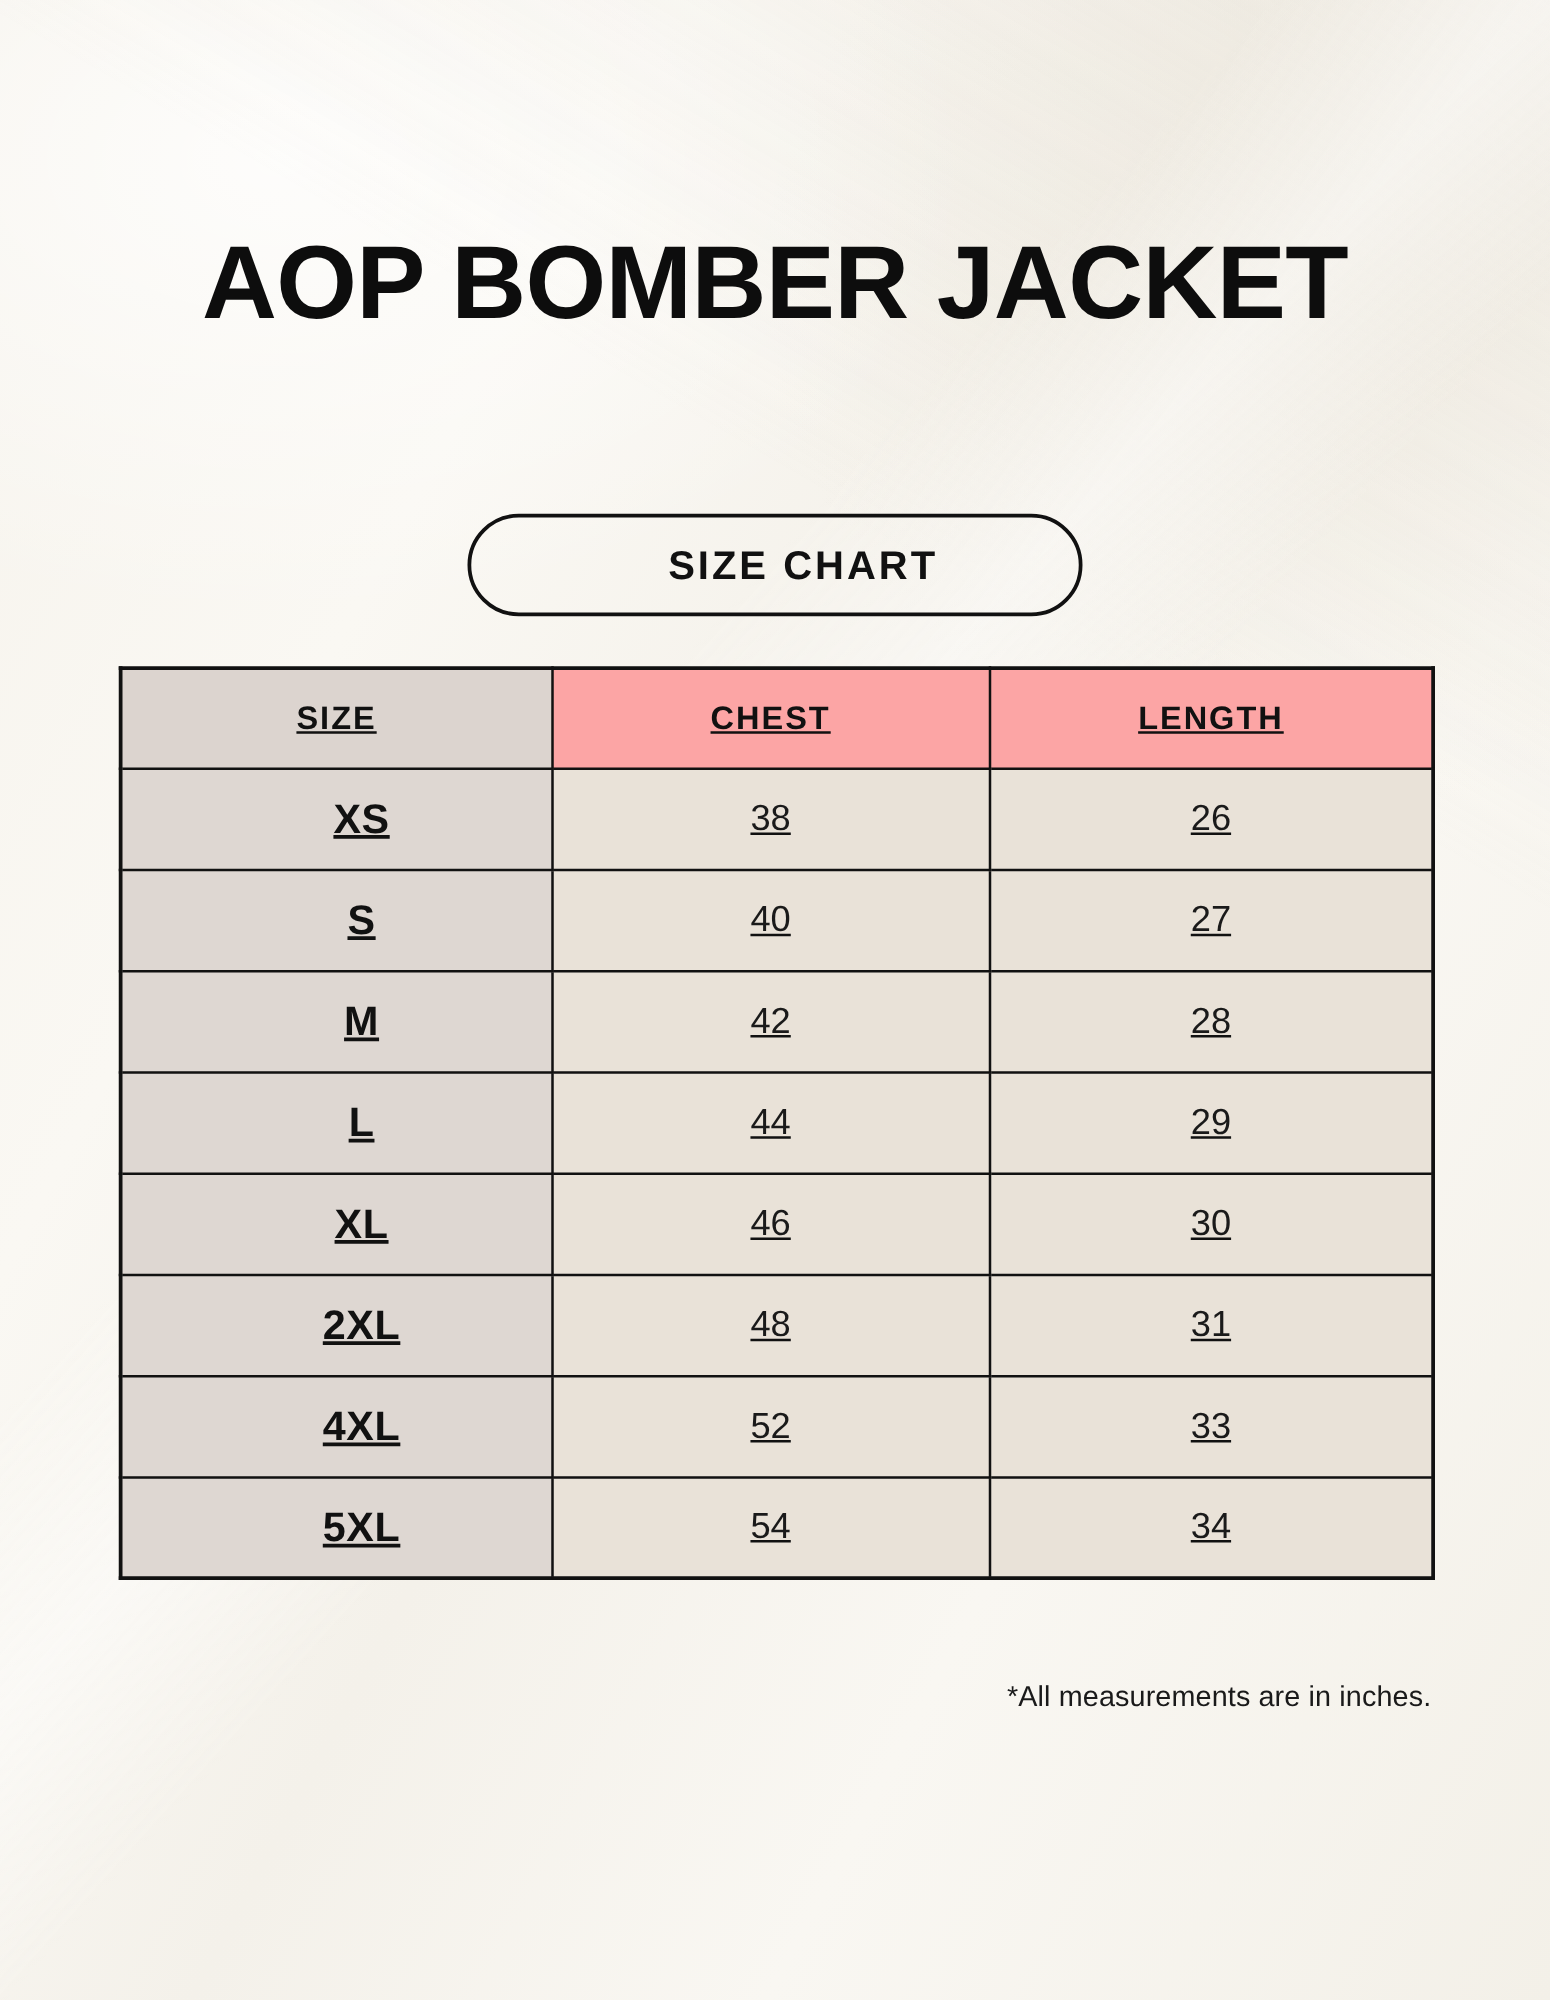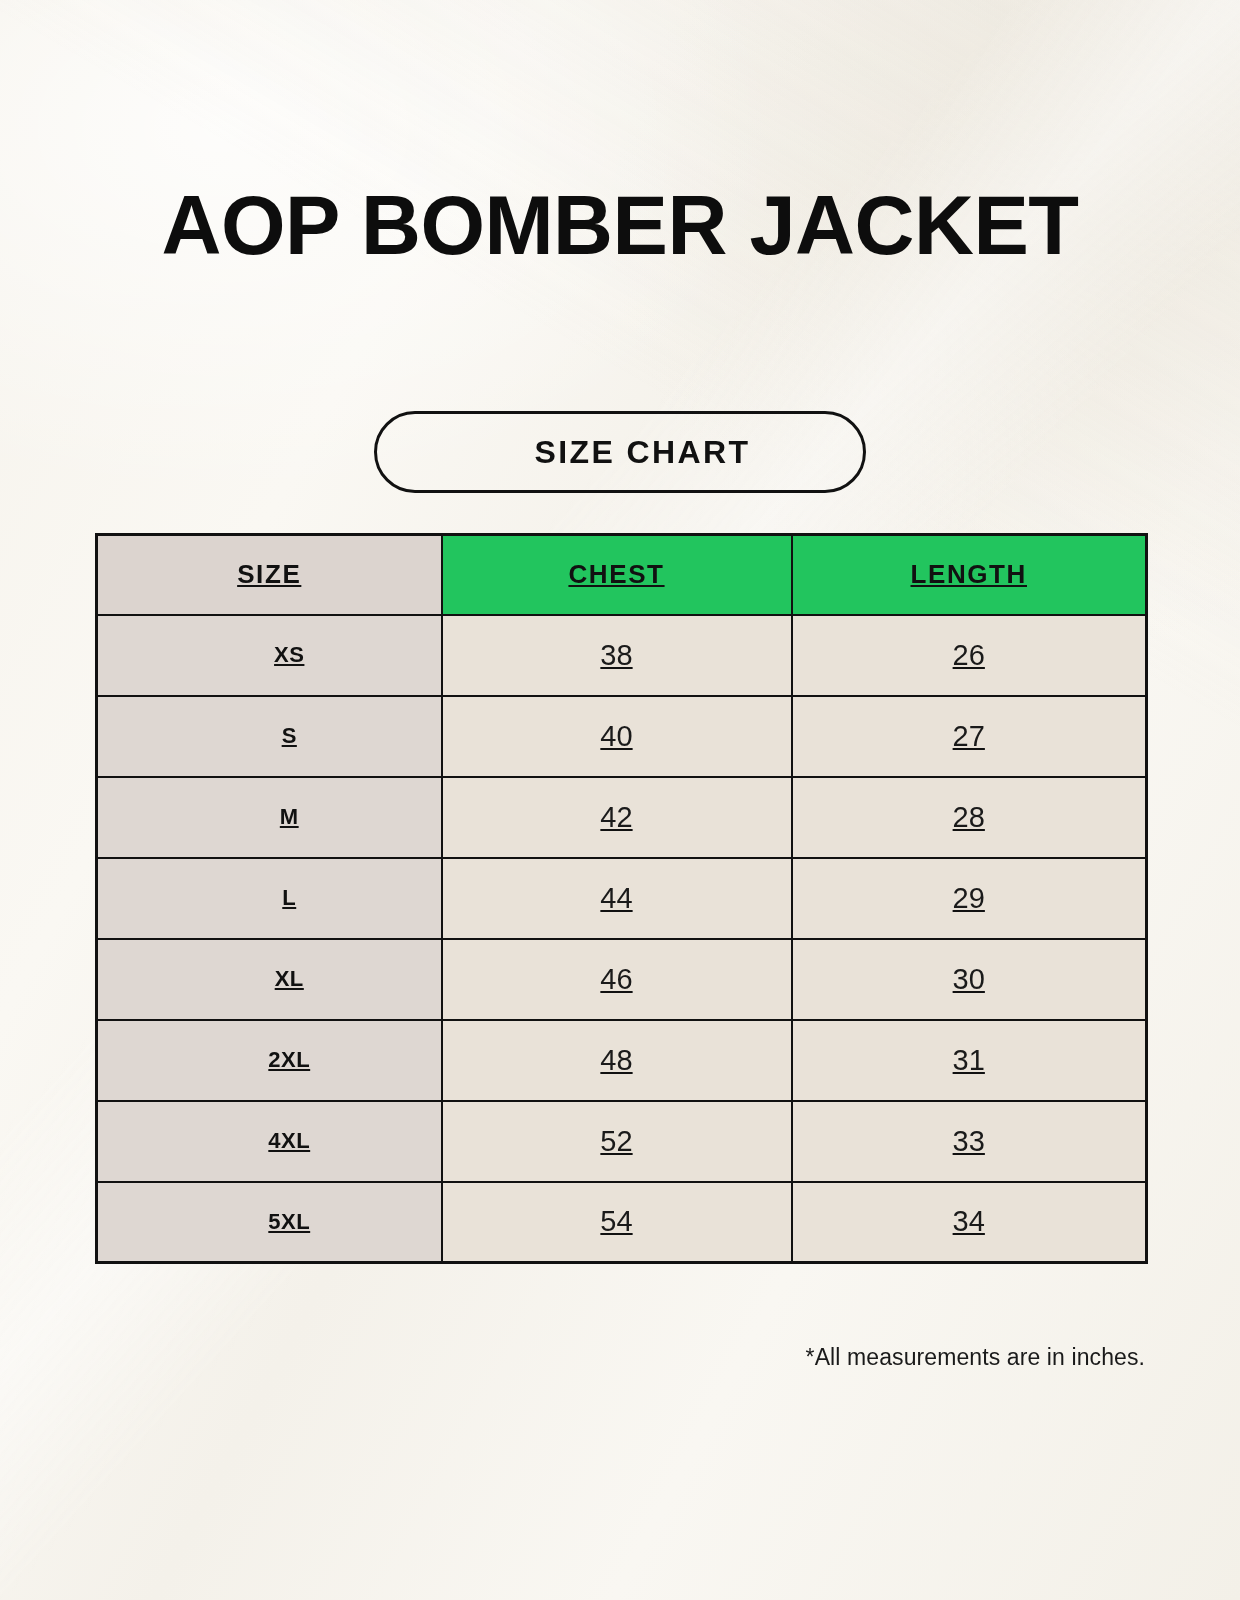--- a/index.html
+++ b/index.html
@@ -123,26 +123,26 @@
   thead th {
     height: 80px;
     font-size: 26px;
     font-weight: 700;
     letter-spacing: 1.6px;
     text-transform: uppercase;
     color: #111111;
   }
   thead th.h-size   { background: #dcd4cf; }
   thead th.h-chest,
-  thead th.h-length { background: #22c55e; }
+  thead th.h-length { background: #fca5a5; }
 
   tbody tr { height: 81px; }
   tbody td.cell-size {
     background: #ded7d2;
-    font-size: 22px;
+    font-size: 33px;
     font-weight: 700;
     letter-spacing: 0.5px;
     color: #111111;
     padding-left: 40px;
   }
   tbody td.cell-val {
     background: #e9e2d8;
     font-size: 29px;
     font-weight: 400;
     color: #1a1a1a;

